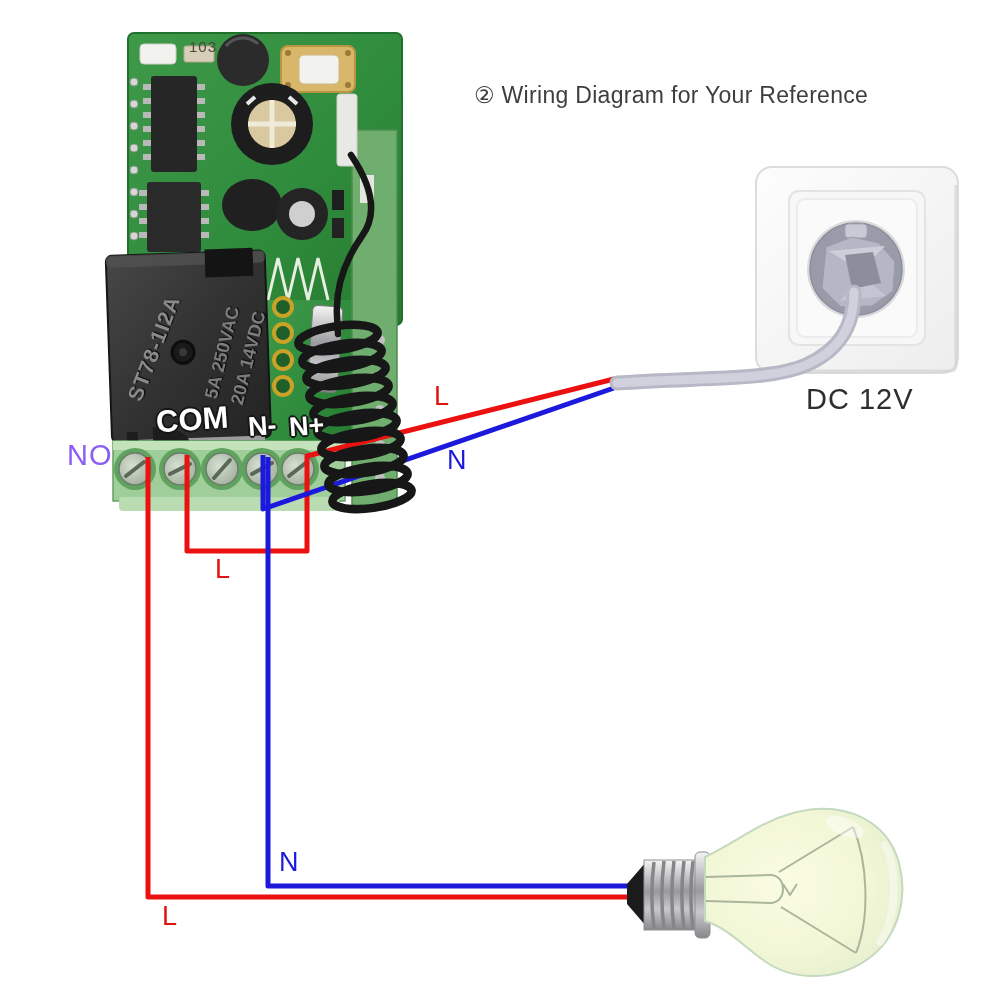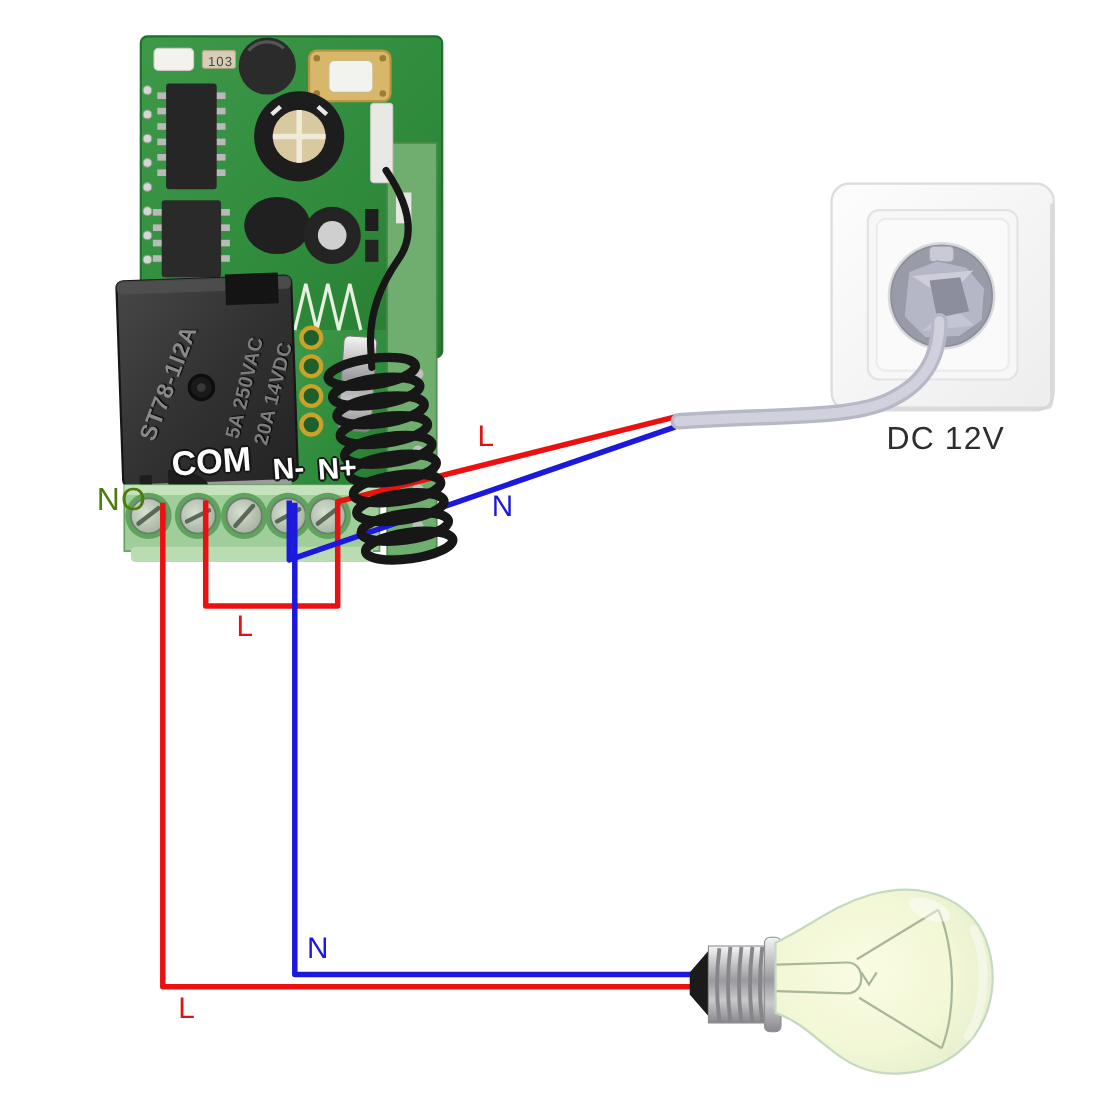--- a/index.html
+++ b/index.html
@@ -2,40 +2,40 @@
 <html><head>
 <meta charset="utf-8">
 <style>
   html,body{margin:0;padding:0;background:#ffffff;}
   .stage{position:relative;width:1000px;height:1000px;background:#fff;overflow:hidden;
          font-family:"Liberation Sans","DejaVu Sans",sans-serif;}
   .stage svg{position:absolute;left:0;top:0;}
   .lbl{position:absolute;white-space:nowrap;line-height:1;}
   .title{left:474px;top:84px;font-size:23px;color:#3e3e3e;letter-spacing:.3px;}
   .dc12v{left:806px;top:385px;font-size:29px;color:#2e2e2e;letter-spacing:1px;}
-  .no{left:67px;top:441px;font-size:29px;color:#4d7c0f;letter-spacing:1px;margin-left:21px;}
+  .no{left:67px;top:441px;font-size:29px;color:#8b5cf6;letter-spacing:1px;}
   .emboss{color:#8a8a8a;font-weight:bold;text-shadow:1px 1px 1px rgba(0,0,0,.85);transform-origin:0 0;}
   .relay-model{left:124px;top:396px;font-size:21px;transform:rotate(-69deg);letter-spacing:1px;}
   .relay-ac{left:202px;top:396px;font-size:18px;transform:rotate(-76deg);color:#7d7d7d;}
   .relay-dc{left:228px;top:402px;font-size:18px;transform:rotate(-76deg);color:#7d7d7d;}
   .wht{color:#fff;font-weight:bold;
        text-shadow:-2px 0 #161616,2px 0 #161616,0 -2px #161616,0 2px #161616,
                    -1px -1px #161616,1px 1px #161616,-1px 1px #161616,1px -1px #161616;}
   .com{left:156px;top:404px;font-size:31px;transform:rotate(-4deg);}
   .nminus{left:248px;top:413px;font-size:27px;transform:rotate(-4deg);}
   .nplus{left:289px;top:413px;font-size:27px;transform:rotate(-4deg);}
   .wl{font-size:27px;}
   .red{color:#e11212;}
   .blue{color:#1d19dc;}
   .l-feed{left:434px;top:383px;}
   .n-feed{left:447px;top:447px;}
   .l-jumper{left:215px;top:556px;}
   .n-load{left:279px;top:849px;}
   .l-load{left:162px;top:903px;}
-  .r103{left:189px;top:50px;font-size:12px;color:#49493b;letter-spacing:1px;}
+  .r103{left:189px;top:39px;font-size:15px;color:#49493b;letter-spacing:1px;}
 </style>
 </head>
 <body>
 
 <div class="stage">
 
 <svg width="1000" height="1000" viewBox="0 0 1000 1000">
   <defs>
     <linearGradient id="plateG" x1="0" y1="0" x2="1" y2="1">
       <stop offset="0" stop-color="#fdfdfd"></stop>
@@ -271,20 +271,21 @@
       <ellipse cx="353" cy="409" rx="40" ry="12" transform="rotate(-8 353 409)"></ellipse>
       <ellipse cx="357" cy="426" rx="40" ry="12" transform="rotate(-8 357 426)"></ellipse>
       <ellipse cx="361" cy="444" rx="40" ry="12" transform="rotate(-8 361 444)"></ellipse>
       <ellipse cx="364" cy="461" rx="40" ry="12" transform="rotate(-8 364 461)"></ellipse>
       <ellipse cx="368" cy="479" rx="40" ry="12" transform="rotate(-8 368 479)"></ellipse>
       <ellipse cx="372" cy="496" rx="40" ry="12" transform="rotate(-8 372 496)"></ellipse>
     </g>
   </g>
 </svg>
 
+<span class="lbl title">② Wiring Diagram for Your Reference</span>
 <span class="lbl dc12v">DC 12V</span>
 <span class="lbl no">NO</span>
 <span class="lbl wht com">COM</span>
 <span class="lbl wht nminus">N-</span>
 <span class="lbl wht nplus">N+</span>
 <span class="lbl emboss relay-model">ST78-1I2A</span>
 <span class="lbl emboss relay-ac">5A 250VAC</span>
 <span class="lbl emboss relay-dc">20A 14VDC</span>
 <span class="lbl r103">103</span>
 <span class="lbl wl red l-feed">L</span>

